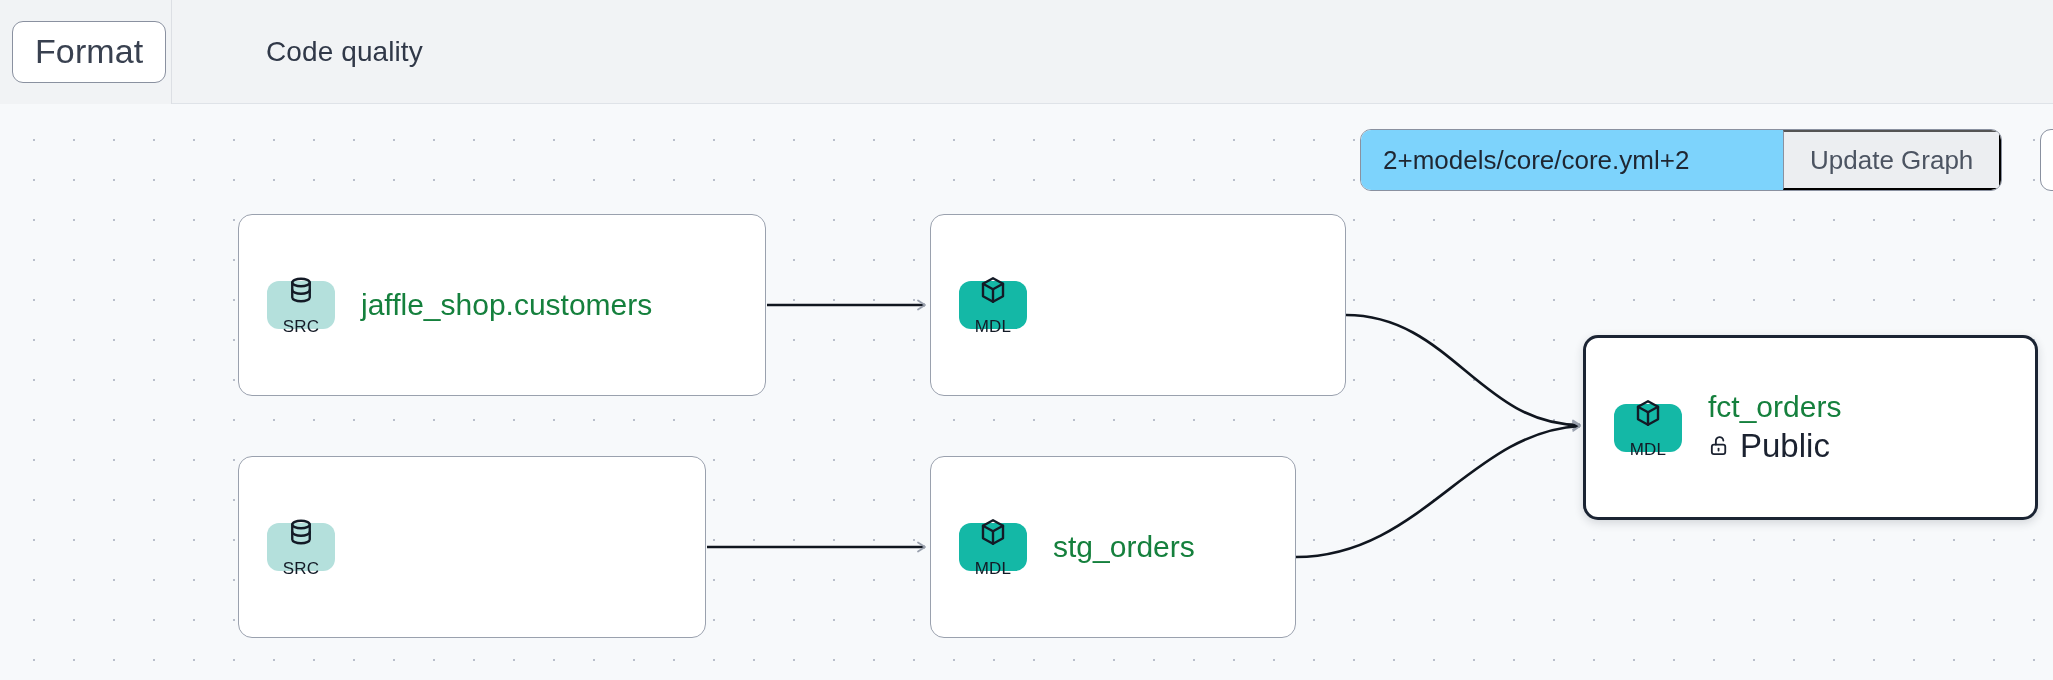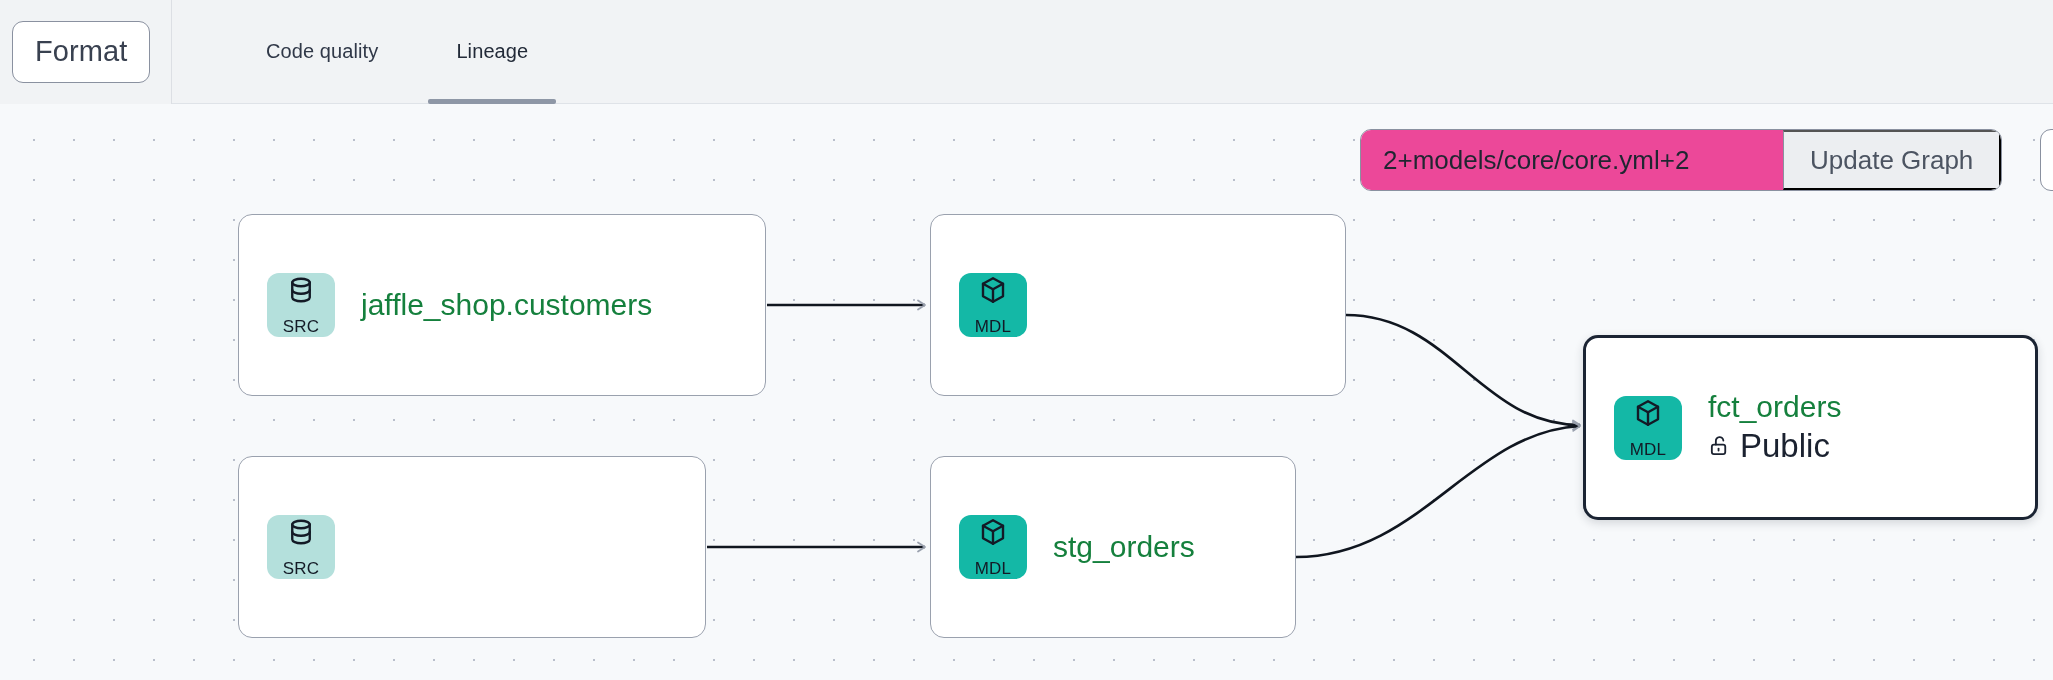--- a/index.html
+++ b/index.html
@@ -44,40 +44,40 @@
 
   .format-btn {
     display: inline-flex;
     align-items: center;
     justify-content: center;
     height: 62px;
     padding: 0 22px;
     background: #ffffff;
     border: 1.6px solid #8a91a0;
     border-radius: 11px;
-    font-size: 29px;
+    font-size: 34px;
     color: #394150;
     letter-spacing: .1px;
     cursor: pointer;
   }
 
   .toolbar-tabs {
     display: flex;
     align-items: stretch;
     height: 104px;
     padding-left: 66px;
     gap: 0;
   }
 
   .tab {
     position: relative;
     display: flex;
     align-items: center;
     padding: 0 28px;
-    font-size: 20px;
+    font-size: 28px;
     color: #303848;
     cursor: pointer;
     letter-spacing: .1px;
     text-align: right;
   }
   .tab + .tab { margin-left: 22px; }
 
   .tab.active { color: #222a38; }
 
   .tab.active::after {
@@ -126,21 +126,21 @@
 
   .node.selected {
     border: 3px solid #1b2433;
     border-radius: 15px;
     box-shadow: 0 3px 10px rgba(25,32,45,.16);
   }
 
   .badge {
     flex: 0 0 auto;
     width: 68px;
-    height: 64px;
+    height: 48px;
     border-radius: 12px;
     display: flex;
     flex-direction: column;
     align-items: center;
     justify-content: center;
     gap: 11px;
   }
   .badge.src { background: #b4e0dc; }
   .badge.mdl { background: #14b8a6; }
 
@@ -189,21 +189,21 @@
     border-radius: 11px;
     overflow: hidden;
     background: #ffffff;
   }
 
   .filter-input {
     width: 422px;
     height: 100%;
     border: none;
     outline: none;
-    background: #ec4899;
+    background: #7dd3fc;
     font-family: "Liberation Sans", sans-serif;
     font-size: 26px;
     color: #1f2631;
     padding: 0 22px;
   }
 
   .update-graph-btn {
     display: flex;
     align-items: center;
     justify-content: center;
@@ -235,21 +235,20 @@
 <div id="app">
 
   <div class="toolbar">
 
     <div class="toolbar-left">
       <button class="format-btn">Format</button>
     </div>
 
     <div class="toolbar-tabs">
       <div class="tab">Code quality</div>
-      <div class="tab active">Lineage</div>
     </div>
 
   </div>
 
   <div class="canvas">
 
     <svg class="edges" viewBox="0 0 2053 576">
       <defs>
         <marker id="arrow" markerWidth="13" markerHeight="13" refX="10" refY="6" orient="auto" markerUnits="userSpaceOnUse">
           <path d="M3 1.5 L10 6 L3 10.5" fill="none" stroke="#9aa1ae" stroke-width="1.8" stroke-linecap="round" stroke-linejoin="round"></path>

